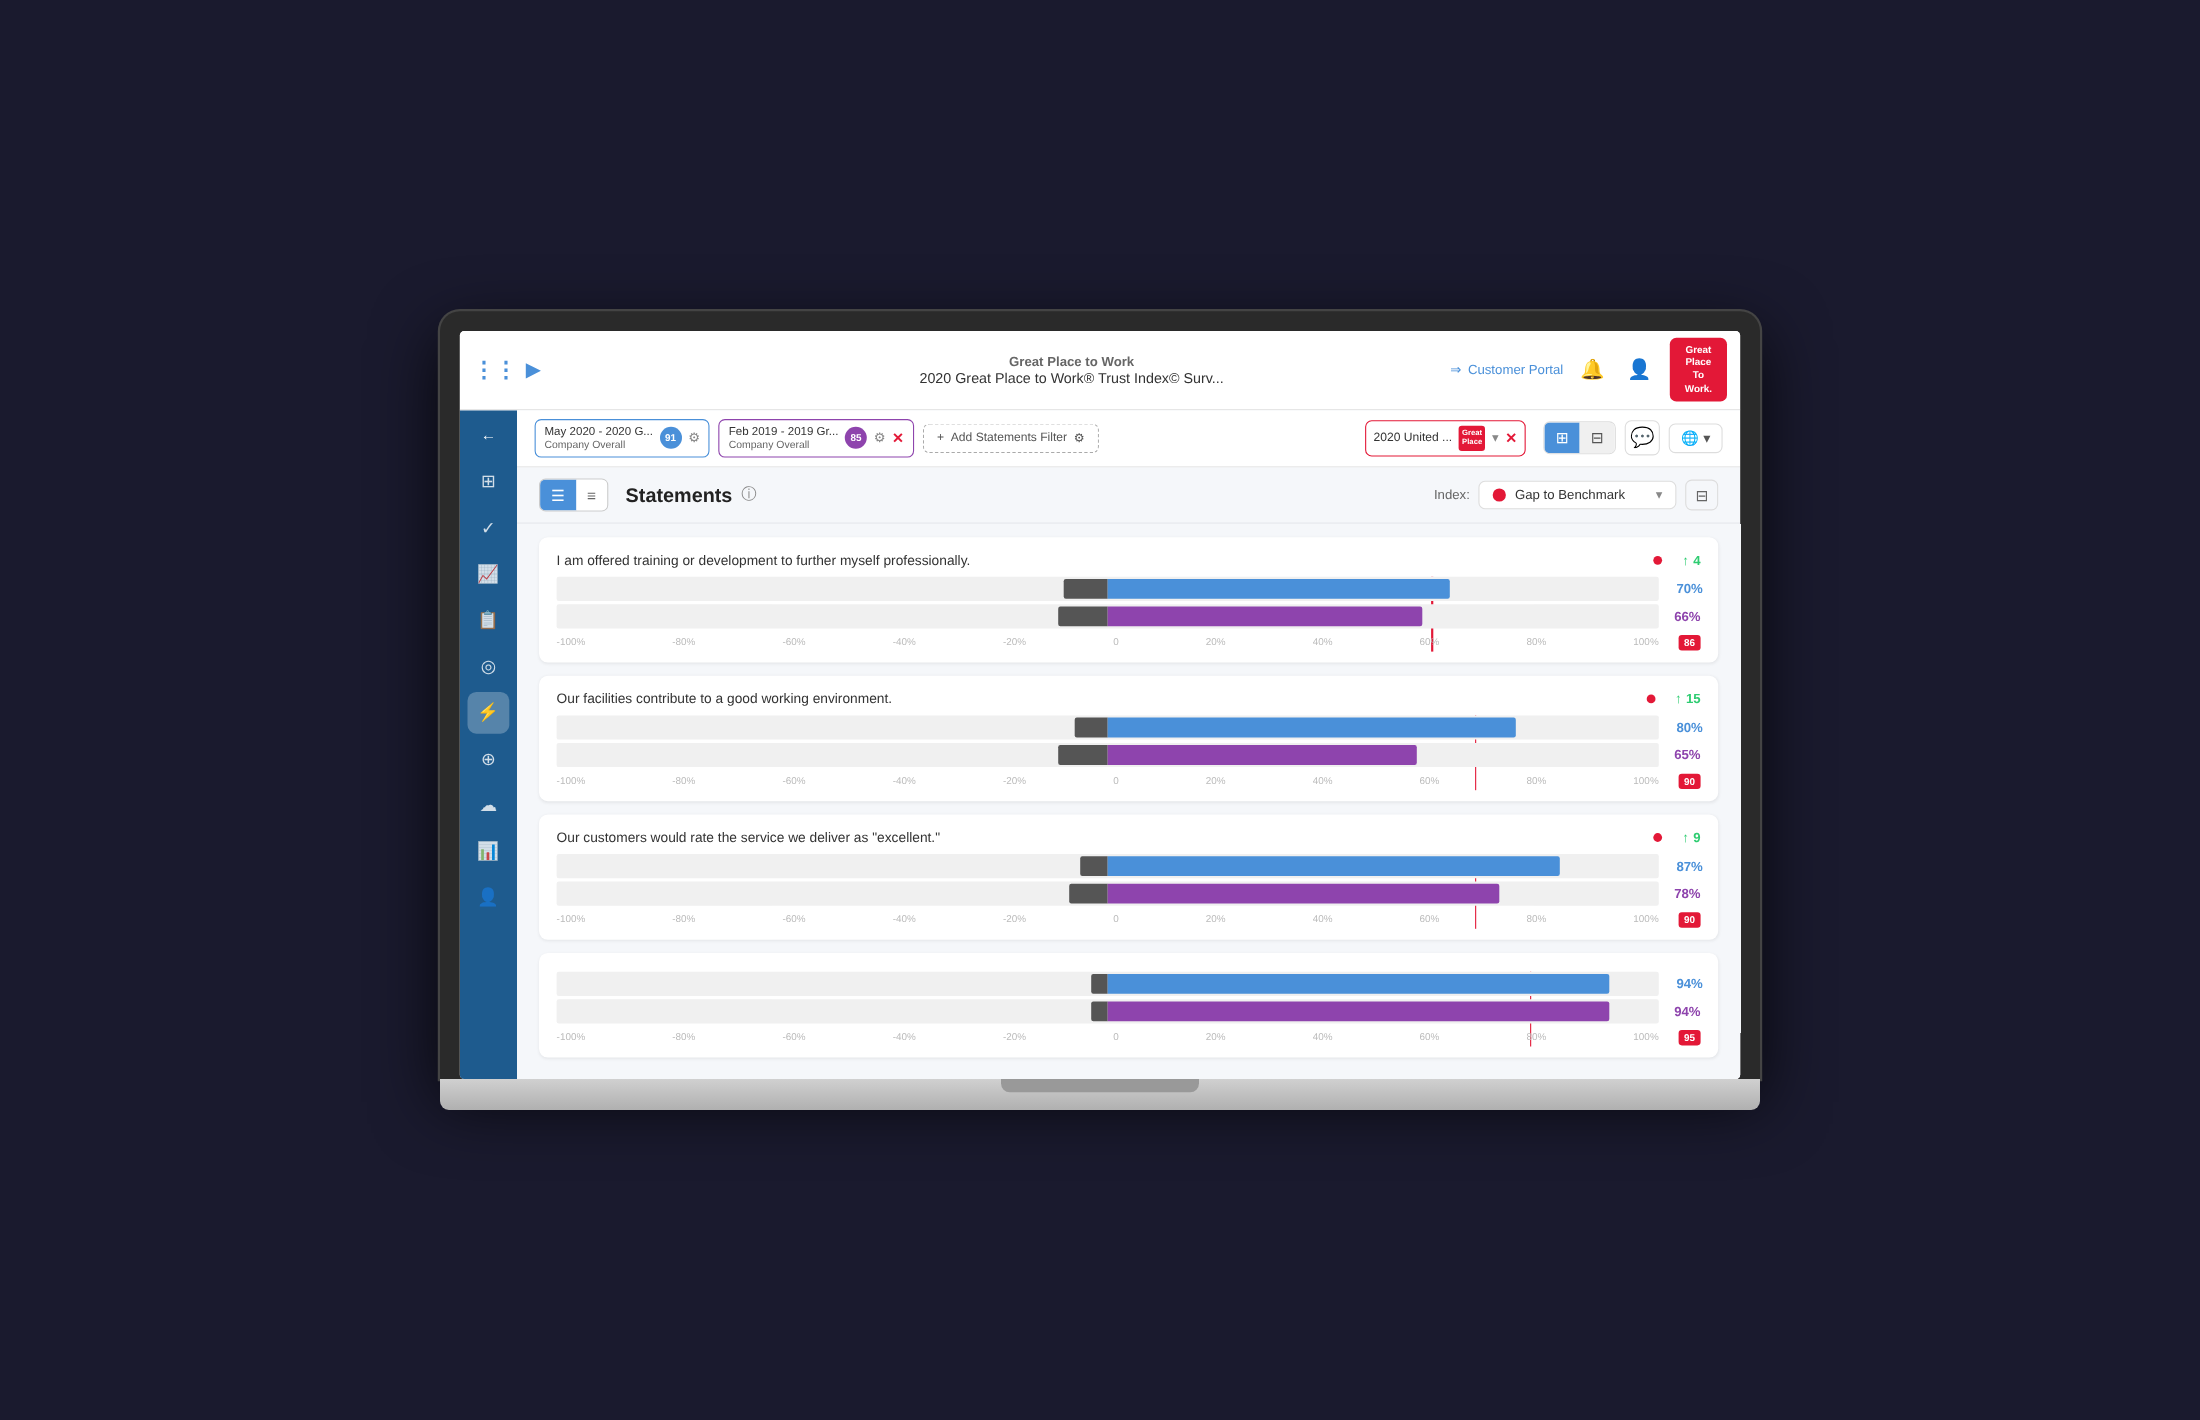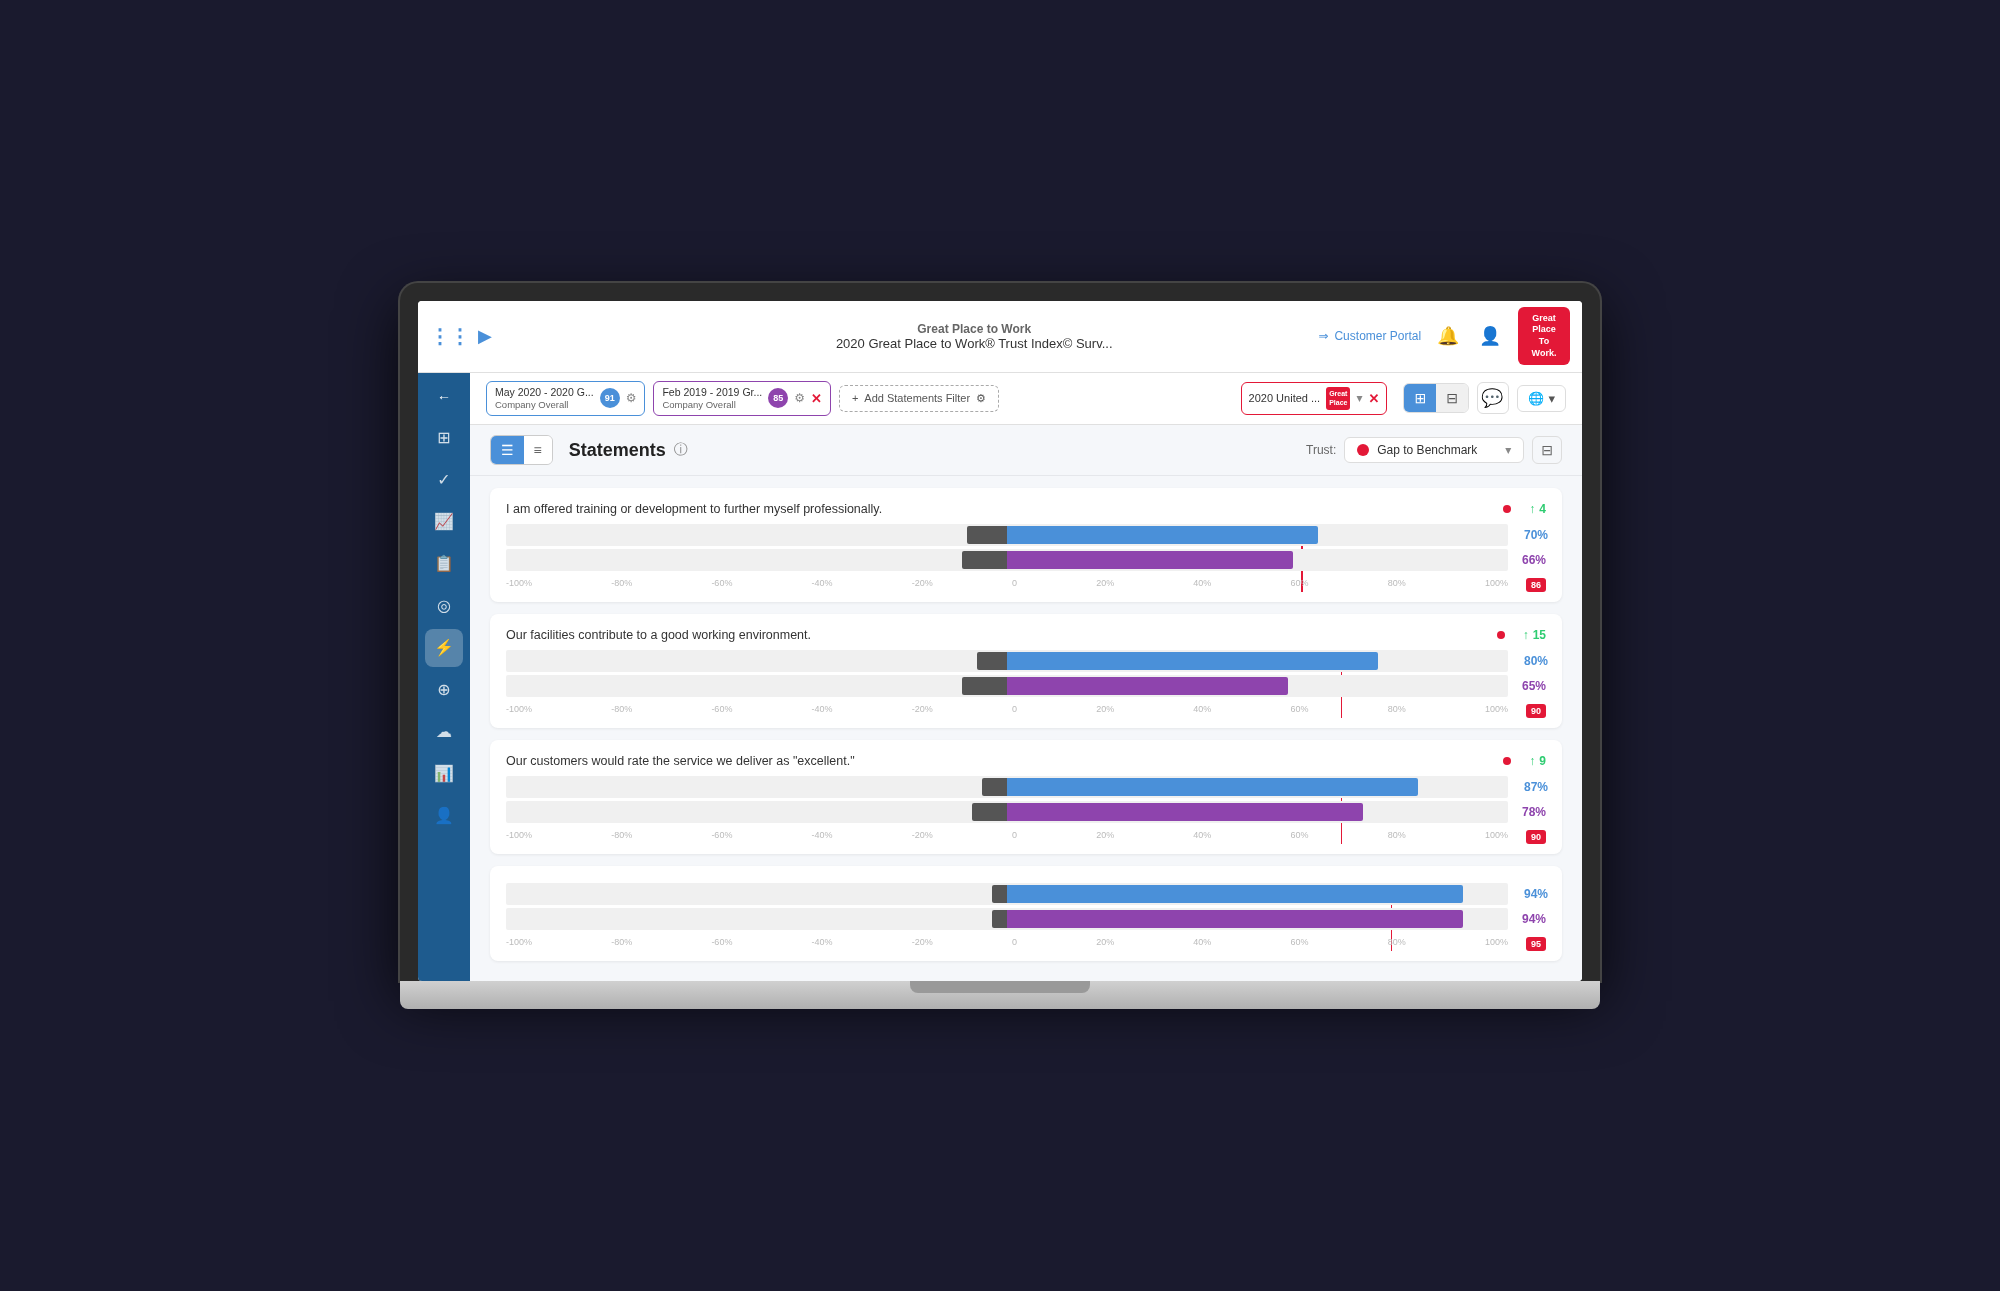--- a/index.html
+++ b/index.html
@@ -658,21 +658,21 @@
                 <button class="view-btn active">☰</button>
                 <button class="view-btn">≡</button>
               </div>
 
               <div style="display:flex;align-items:center;gap:8px;margin-left:4px;">
                 <span class="page-title">Statements</span>
                 <span class="info-icon">ⓘ</span>
               </div>
 
               <div class="sort-area">
-                <span class="sort-label">Trust:</span>
+                <span class="sort-label">Index:</span>
                 <div class="sort-dropdown">
                   <span class="sort-dot"></span>
                   <span>Gap to Benchmark</span>
                   <span style="margin-left:auto; color:#888;">▾</span>
                 </div>
                 <button class="filter-icon-btn">⊟</button>
               </div>
             </div>
 
             <div class="statements-list">

